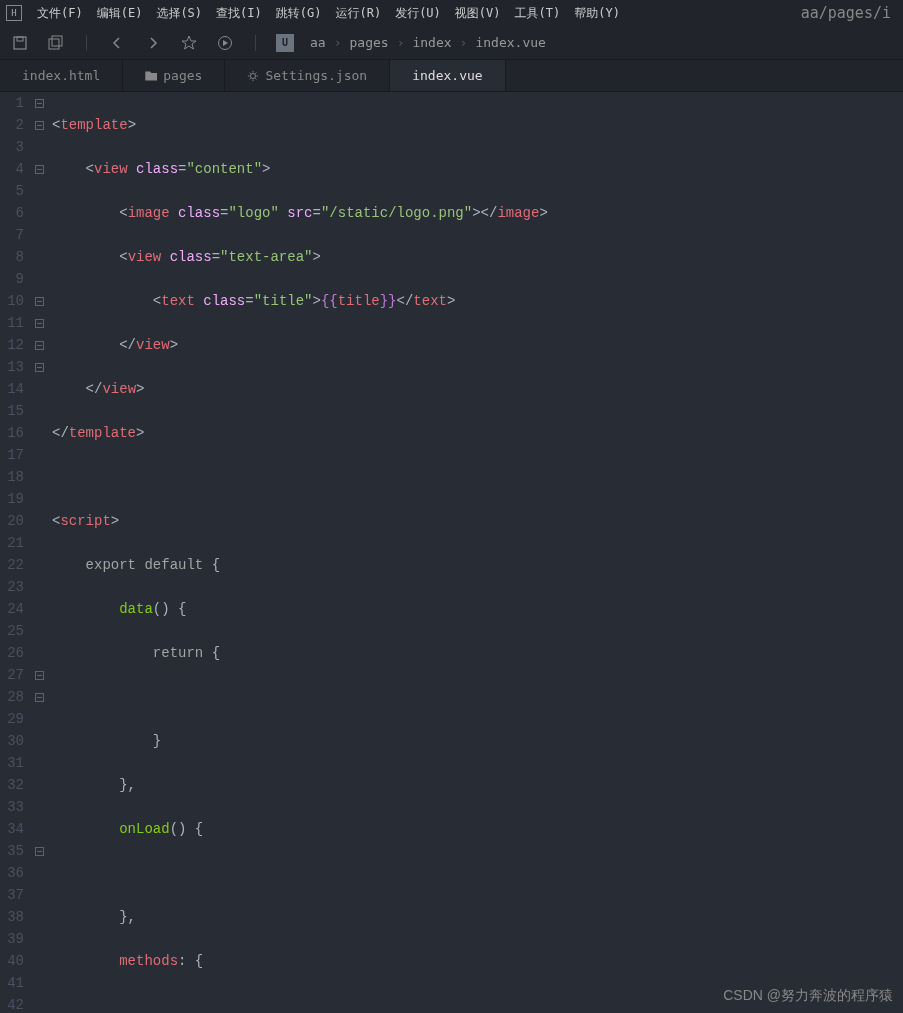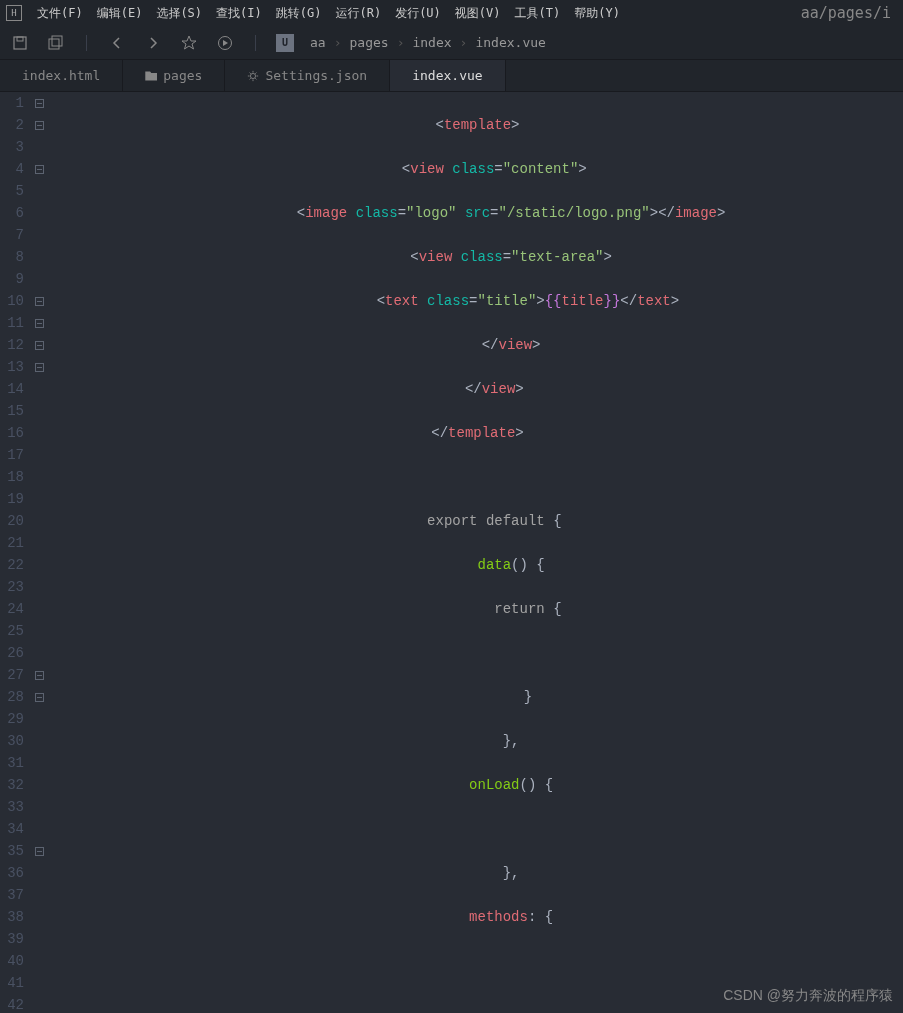--- a/index.html
+++ b/index.html
@@ -18,25 +18,25 @@
 .breadcrumb .sep-c { color: #555; margin: 0 4px; }
 .tabs { display: flex; background: #21252b; height: 32px; border-bottom: 1px solid #181a1f; }
 .tab { padding: 7px 22px; cursor: pointer; color: #888; display: flex; align-items: center; gap: 6px; font-size: 13px; border-right: 1px solid #181a1f; }
 .tab.active { background: #282c34; color: #ddd; }
 .folder-i { background: #888; width: 12px; height: 10px; clip-path: polygon(0 10%, 40% 10%, 50% 25%, 100% 25%, 100% 100%, 0 100%); }
 .gear-i { width: 12px; height: 12px; }
 .editor { background: #282c34; height: calc(100% - 92px); display: flex; font-family: Consolas, 'Courier New', monospace; font-size: 14px; line-height: 22px; overflow: hidden; }
 .gutter { width: 32px; text-align: right; color: #495162; padding-right: 8px; user-select: none; flex-shrink: 0; }
 .fold-col { width: 14px; color: #495162; user-select: none; flex-shrink: 0; font-size: 11px; }
 .fold-col .fbox { height: 22px; display: flex; align-items: center; justify-content: center; }
-.code { flex: 1; white-space: pre; text-align: center; }
+.code { flex: 1; white-space: pre; }
 .code .line { height: 22px; padding-left: 6px; }
 .code .hl { background: #2c3a52; }
 .t-tag { color: #e06c75; }
-.t-attr { color: #14b8a6; }
+.t-attr { color: #f0abfc; }
 .t-str { color: #98c379; }
 .t-brk { color: #abb2bf; }
 .t-kw { color: #a3a3a3; }
 .t-fn { color: #84cc16; }
 .t-prop { color: #e06c75; }
 .t-punc { color: #abb2bf; }
 .t-mustache { color: #c678dd; }
 .t-var { color: #e06c75; }
 .cursor { border-left: 1px solid #528bff; display: inline-block; height: 18px; vertical-align: middle; margin-left: -1px; }
 .watermark { position: absolute; bottom: 8px; right: 10px; color: #888; font-size: 14px; font-family: 'Microsoft YaHei', sans-serif; }
@@ -271,20 +271,21 @@
   <div class="code">
 <div class="line"><span class="t-brk">&lt;</span><span class="t-tag">template</span><span class="t-brk">&gt;</span></div>
 <div class="line">    <span class="t-brk">&lt;</span><span class="t-tag">view</span> <span class="t-attr">class</span><span class="t-brk">=</span><span class="t-str">"content"</span><span class="t-brk">&gt;</span></div>
 <div class="line">        <span class="t-brk">&lt;</span><span class="t-tag">image</span> <span class="t-attr">class</span><span class="t-brk">=</span><span class="t-str">"logo"</span> <span class="t-attr">src</span><span class="t-brk">=</span><span class="t-str">"/static/logo.png"</span><span class="t-brk">&gt;&lt;/</span><span class="t-tag">image</span><span class="t-brk">&gt;</span></div>
 <div class="line">        <span class="t-brk">&lt;</span><span class="t-tag">view</span> <span class="t-attr">class</span><span class="t-brk">=</span><span class="t-str">"text-area"</span><span class="t-brk">&gt;</span></div>
 <div class="line">            <span class="t-brk">&lt;</span><span class="t-tag">text</span> <span class="t-attr">class</span><span class="t-brk">=</span><span class="t-str">"title"</span><span class="t-brk">&gt;</span><span class="t-mustache">{{</span><span class="t-var">title</span><span class="t-mustache">}}</span><span class="t-brk">&lt;/</span><span class="t-tag">text</span><span class="t-brk">&gt;</span></div>
 <div class="line">        <span class="t-brk">&lt;/</span><span class="t-tag">view</span><span class="t-brk">&gt;</span></div>
 <div class="line">    <span class="t-brk">&lt;/</span><span class="t-tag">view</span><span class="t-brk">&gt;</span></div>
 <div class="line"><span class="t-brk">&lt;/</span><span class="t-tag">template</span><span class="t-brk">&gt;</span></div>
 <div class="line"></div>
+<div class="line"><span class="t-brk">&lt;</span><span class="t-tag">script</span><span class="t-brk">&gt;</span></div>
 <div class="line">    <span class="t-kw">export</span> <span class="t-kw">default</span> <span class="t-punc">{</span></div>
 <div class="line">        <span class="t-fn">data</span><span class="t-punc">() {</span></div>
 <div class="line">            <span class="t-kw">return</span> <span class="t-punc">{</span></div>
 <div class="line"></div>
 <div class="line">            <span class="t-punc">}</span></div>
 <div class="line">        <span class="t-punc">},</span></div>
 <div class="line">        <span class="t-fn">onLoad</span><span class="t-punc">() {</span></div>
 <div class="line"></div>
 <div class="line">        <span class="t-punc">},</span></div>
 <div class="line">        <span class="t-prop">methods</span><span class="t-punc">: {</span></div>

